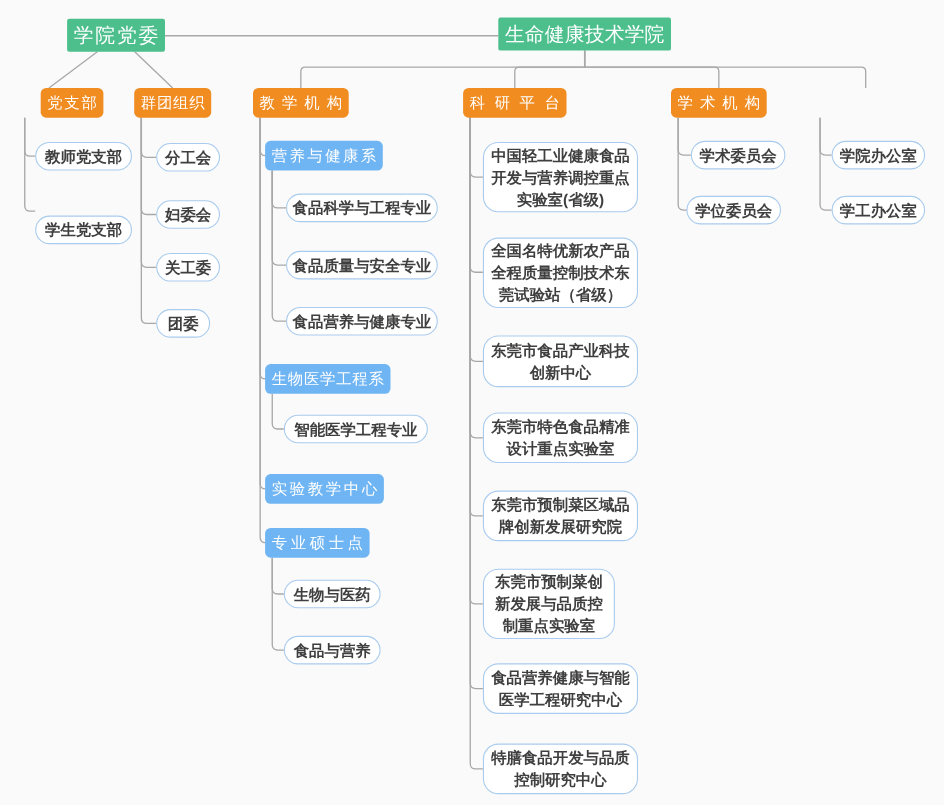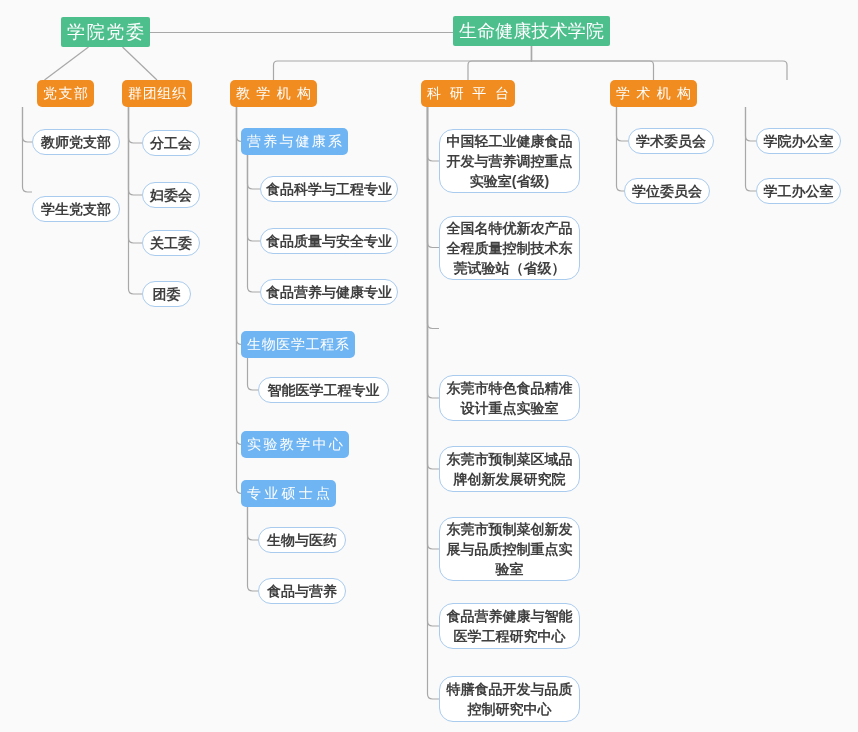--- a/index.html
+++ b/index.html
@@ -141,22 +141,23 @@
     <div class="node leaf single" style="left: 260px; top: 228px; width: 138px; min-height: 26px;">食品质量与安全专业</div>
     <div class="node leaf single" style="left: 260px; top: 279px; width: 138px; min-height: 26px;">食品营养与健康专业</div>
     <div class="node sub single" style="left: 241px; top: 331px; width: 114px; min-height: 27px; line-height: 27px;">生物医学工程系</div>
     <div class="node leaf single" style="left: 258px; top: 377px; width: 131px; min-height: 26px;">智能医学工程专业</div>
     <div class="node sub single" style="left: 241px; top: 431px; width: 108px; min-height: 27px; line-height: 27px;">实验教学中心</div>
     <div class="node sub single" style="left: 241px; top: 480px; width: 95px; min-height: 27px; line-height: 27px;">专业硕士点</div>
     <div class="node leaf single" style="left: 258px; top: 527px; width: 88px; min-height: 26px;">生物与医药</div>
     <div class="node leaf single" style="left: 258px; top: 578px; width: 88px; min-height: 26px;">食品与营养</div>
     <div class="node leaf" style="left: 439px; top: 129px; width: 141px; min-height: 64px;">中国轻工业健康食品开发与营养调控重点实验室(省级)</div>
     <div class="node leaf" style="left: 439px; top: 216px; width: 141px; min-height: 63px;">全国名特优新农产品全程质量控制技术东莞试验站（省级）</div>
+    <div class="node leaf" style="left: 439px; top: 305px; width: 141px; min-height: 47px;">东莞市食品产业科技创新中心</div>
     <div class="node leaf" style="left: 439px; top: 375px; width: 141px; min-height: 46px;">东莞市特色食品精准设计重点实验室</div>
     <div class="node leaf" style="left: 439px; top: 446px; width: 141px; min-height: 46px;">东莞市预制菜区域品牌创新发展研究院</div>
-    <div class="node leaf" style="left: 439px; top: 517px; width: 141px; min-height: 64px;">东莞市预制菜创新发展与品质控制重点实验室</div>
+    <div class="node leaf" style="left: 439px; top: 517px; width: 120px; min-height: 64px;">东莞市预制菜创新发展与品质控制重点实验室</div>
     <div class="node leaf" style="left: 439px; top: 603px; width: 141px; min-height: 46px;">食品营养健康与智能医学工程研究中心</div>
     <div class="node leaf" style="left: 439px; top: 676px; width: 141px; min-height: 46px;">特膳食品开发与品质控制研究中心</div>
     <div class="node leaf single" style="left: 628px; top: 128px; width: 86px; min-height: 26px;">学术委员会</div>
     <div class="node leaf single" style="left: 624px; top: 178px; width: 86px; min-height: 26px;">学位委员会</div>
     <div class="node leaf single" style="left: 756px; top: 128px; width: 85px; min-height: 26px;">学院办公室</div>
     <div class="node leaf single" style="left: 756px; top: 178px; width: 85px; min-height: 26px;">学工办公室</div>
   </div>
 
 </body></html>

